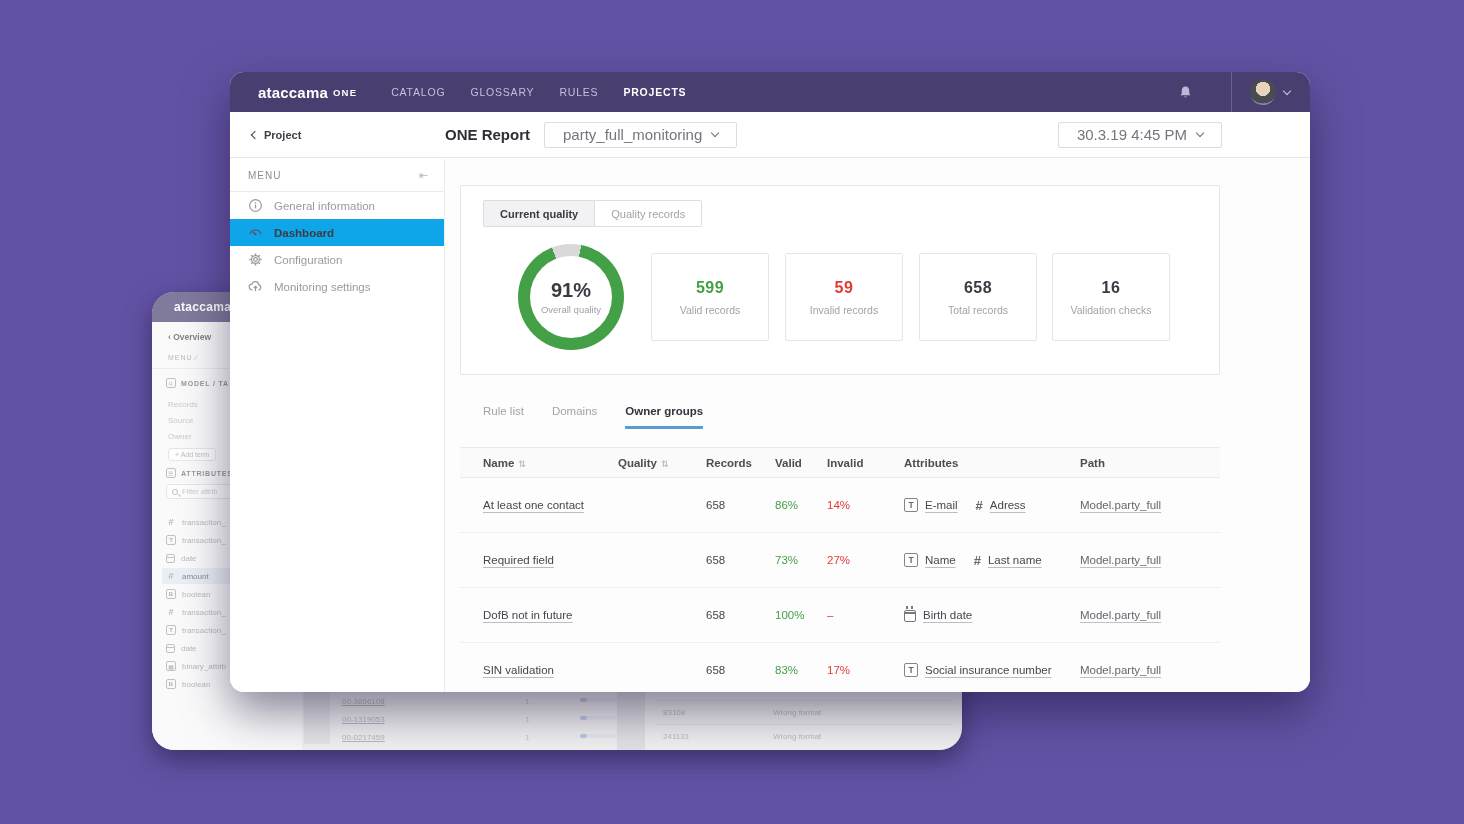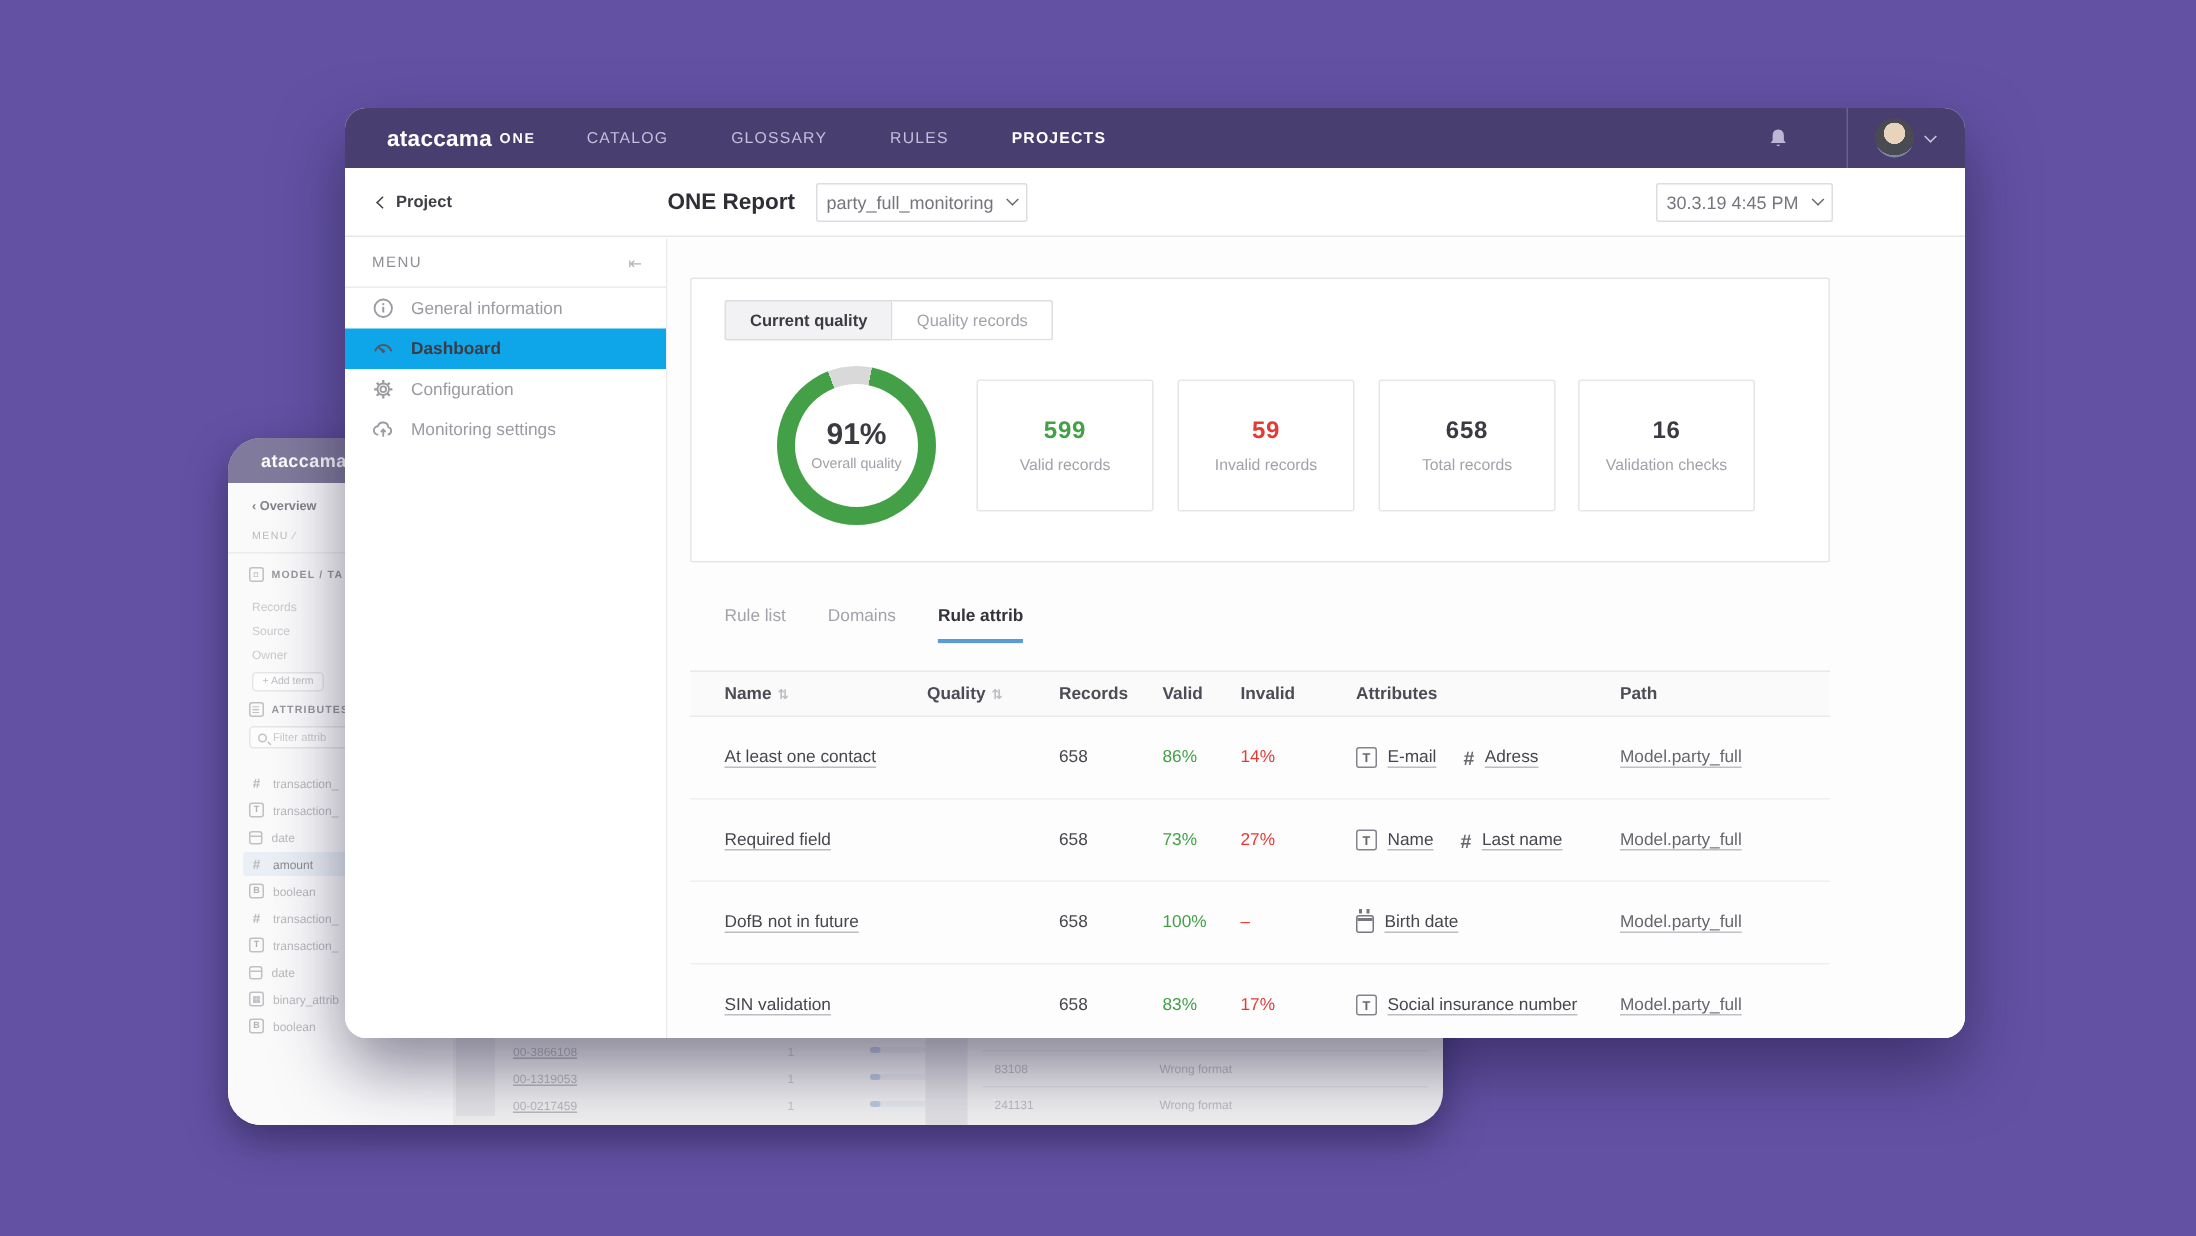--- a/index.html
+++ b/index.html
@@ -41,39 +41,39 @@
   .bdval { position:absolute; left:8px; top:7px; font-size:8px; color:#a0a0a8; }
   .bdstat { position:absolute; left:118px; top:7px; font-size:8px; color:#a0a0a8; }
   .bhaze { position:absolute; inset:0; background:rgba(248,248,250,.32); border-radius:22px; pointer-events:none; }
 
   
   .mwin { position:absolute; left:230px; top:72px; width:1080px; height:620px; background:#fff;
           border-radius:14px; box-shadow:0 20px 45px rgba(25,18,55,.5); overflow:hidden; }
   .topbar { position:absolute; left:0; top:0; right:0; height:40px; background:#483f70; display:flex; align-items:center; }
   .logo { margin-left:28px; color:#fff; font-weight:bold; font-size:15px; letter-spacing:.2px; }
   .logo-suffix { color:#fff; font-weight:bold; font-size:9.5px; letter-spacing:1.2px; margin-left:5px; }
-  .nav { display:flex; margin-left:34px; gap:42px; }
+  .nav { display:flex; margin-left:34px; gap:25px; }
   .nav-item { font-size:10.5px; letter-spacing:.8px; color:#c5bedd; cursor:pointer; }
   .nav-item.active { color:#fff; font-weight:bold; }
   .topbar-right { margin-left:auto; display:flex; align-items:center; height:100%; }
   .bell { width:15px; height:15px; margin-right:38px; }
   .tb-sep { width:1px; height:100%; background:rgba(255,255,255,.18); }
   .avatar-wrap { display:flex; align-items:center; gap:8px; padding:0 20px 0 18px; }
   .avatar { width:26px; height:26px; border-radius:50%;
             background:radial-gradient(circle at 50% 38%, #e8d4bd 0 34%, #4a4a52 35% 70%, #7d86a0 71%); }
   .chev { width:6px; height:6px; border-right:1.6px solid #cfc9e0; border-bottom:1.6px solid #cfc9e0; transform:rotate(45deg); margin-top:-3px; }
   .chev.dark { border-color:#6a6a72; }
 
   .subhead { position:absolute; left:0; top:40px; right:0; height:46px; background:#fff; border-bottom:1px solid #e7e7ea;
              display:flex; align-items:center; }
   .backlink { margin-left:22px; width:193px; font-size:11px; font-weight:bold; color:#3e3e46; display:flex; align-items:center; gap:6px; }
   .backchev { width:6px; height:6px; border-left:1.6px solid #3e3e46; border-bottom:1.6px solid #3e3e46; transform:rotate(45deg); }
   .report-title { font-size:15px; font-weight:bold; color:#2e2e36; margin-right:14px; }
   .selectbox { height:26px; border:1px solid #dcdce1; border-radius:2px; background:#fff; display:flex; align-items:center;
-               gap:10px; padding:0 6px; font-size:12px; color:#75757e; cursor:pointer; }
+               gap:10px; padding:0 18px; font-size:15px; color:#75757e; cursor:pointer; }
   .datebox { position:absolute; right:88px; }
 
   .body { position:absolute; left:0; top:87px; right:0; bottom:0; display:flex; }
   .mside { width:215px; border-right:1px solid #ebebee; background:#fff; flex:0 0 auto; }
   .mside-head { height:33px; display:flex; align-items:center; justify-content:space-between; padding:0 16px 0 18px;
                 border-bottom:1px solid #ebebee; }
   .mside-menu { font-size:10px; letter-spacing:1px; color:#8e8e96; }
   .collapse { color:#b5b5bc; font-size:11px; }
   .mitem { height:27px; display:flex; align-items:center; gap:11px; padding-left:18px; font-size:11.5px; color:#9a9aa2; cursor:pointer; }
   .mitem.active { background:#0ea5e9; color:#3c3c44; font-weight:bold; }
@@ -330,21 +330,21 @@
           </div>
           <div class="statbox" style="left:591px;">
             <span class="statval">16</span>
             <span class="statlabel">Validation checks</span>
           </div>
         </div>
 
         <div class="rtabs">
           <span class="rtab">Rule list</span>
           <span class="rtab">Domains</span>
-          <span class="rtab active">Rule attrib</span>
+          <span class="rtab active">Owner groups</span>
         </div>
 
         <div class="rtable">
           <div class="thead">
             <span class="c-name"><span>Name</span><span class="sort">⇅</span></span>
             <span class="c-qual"><span>Quality</span><span class="sort">⇅</span></span>
             <span class="c-rec">Records</span>
             <span class="c-val">Valid</span>
             <span class="c-inv">Invalid</span>
             <span class="c-attr">Attributes</span>

